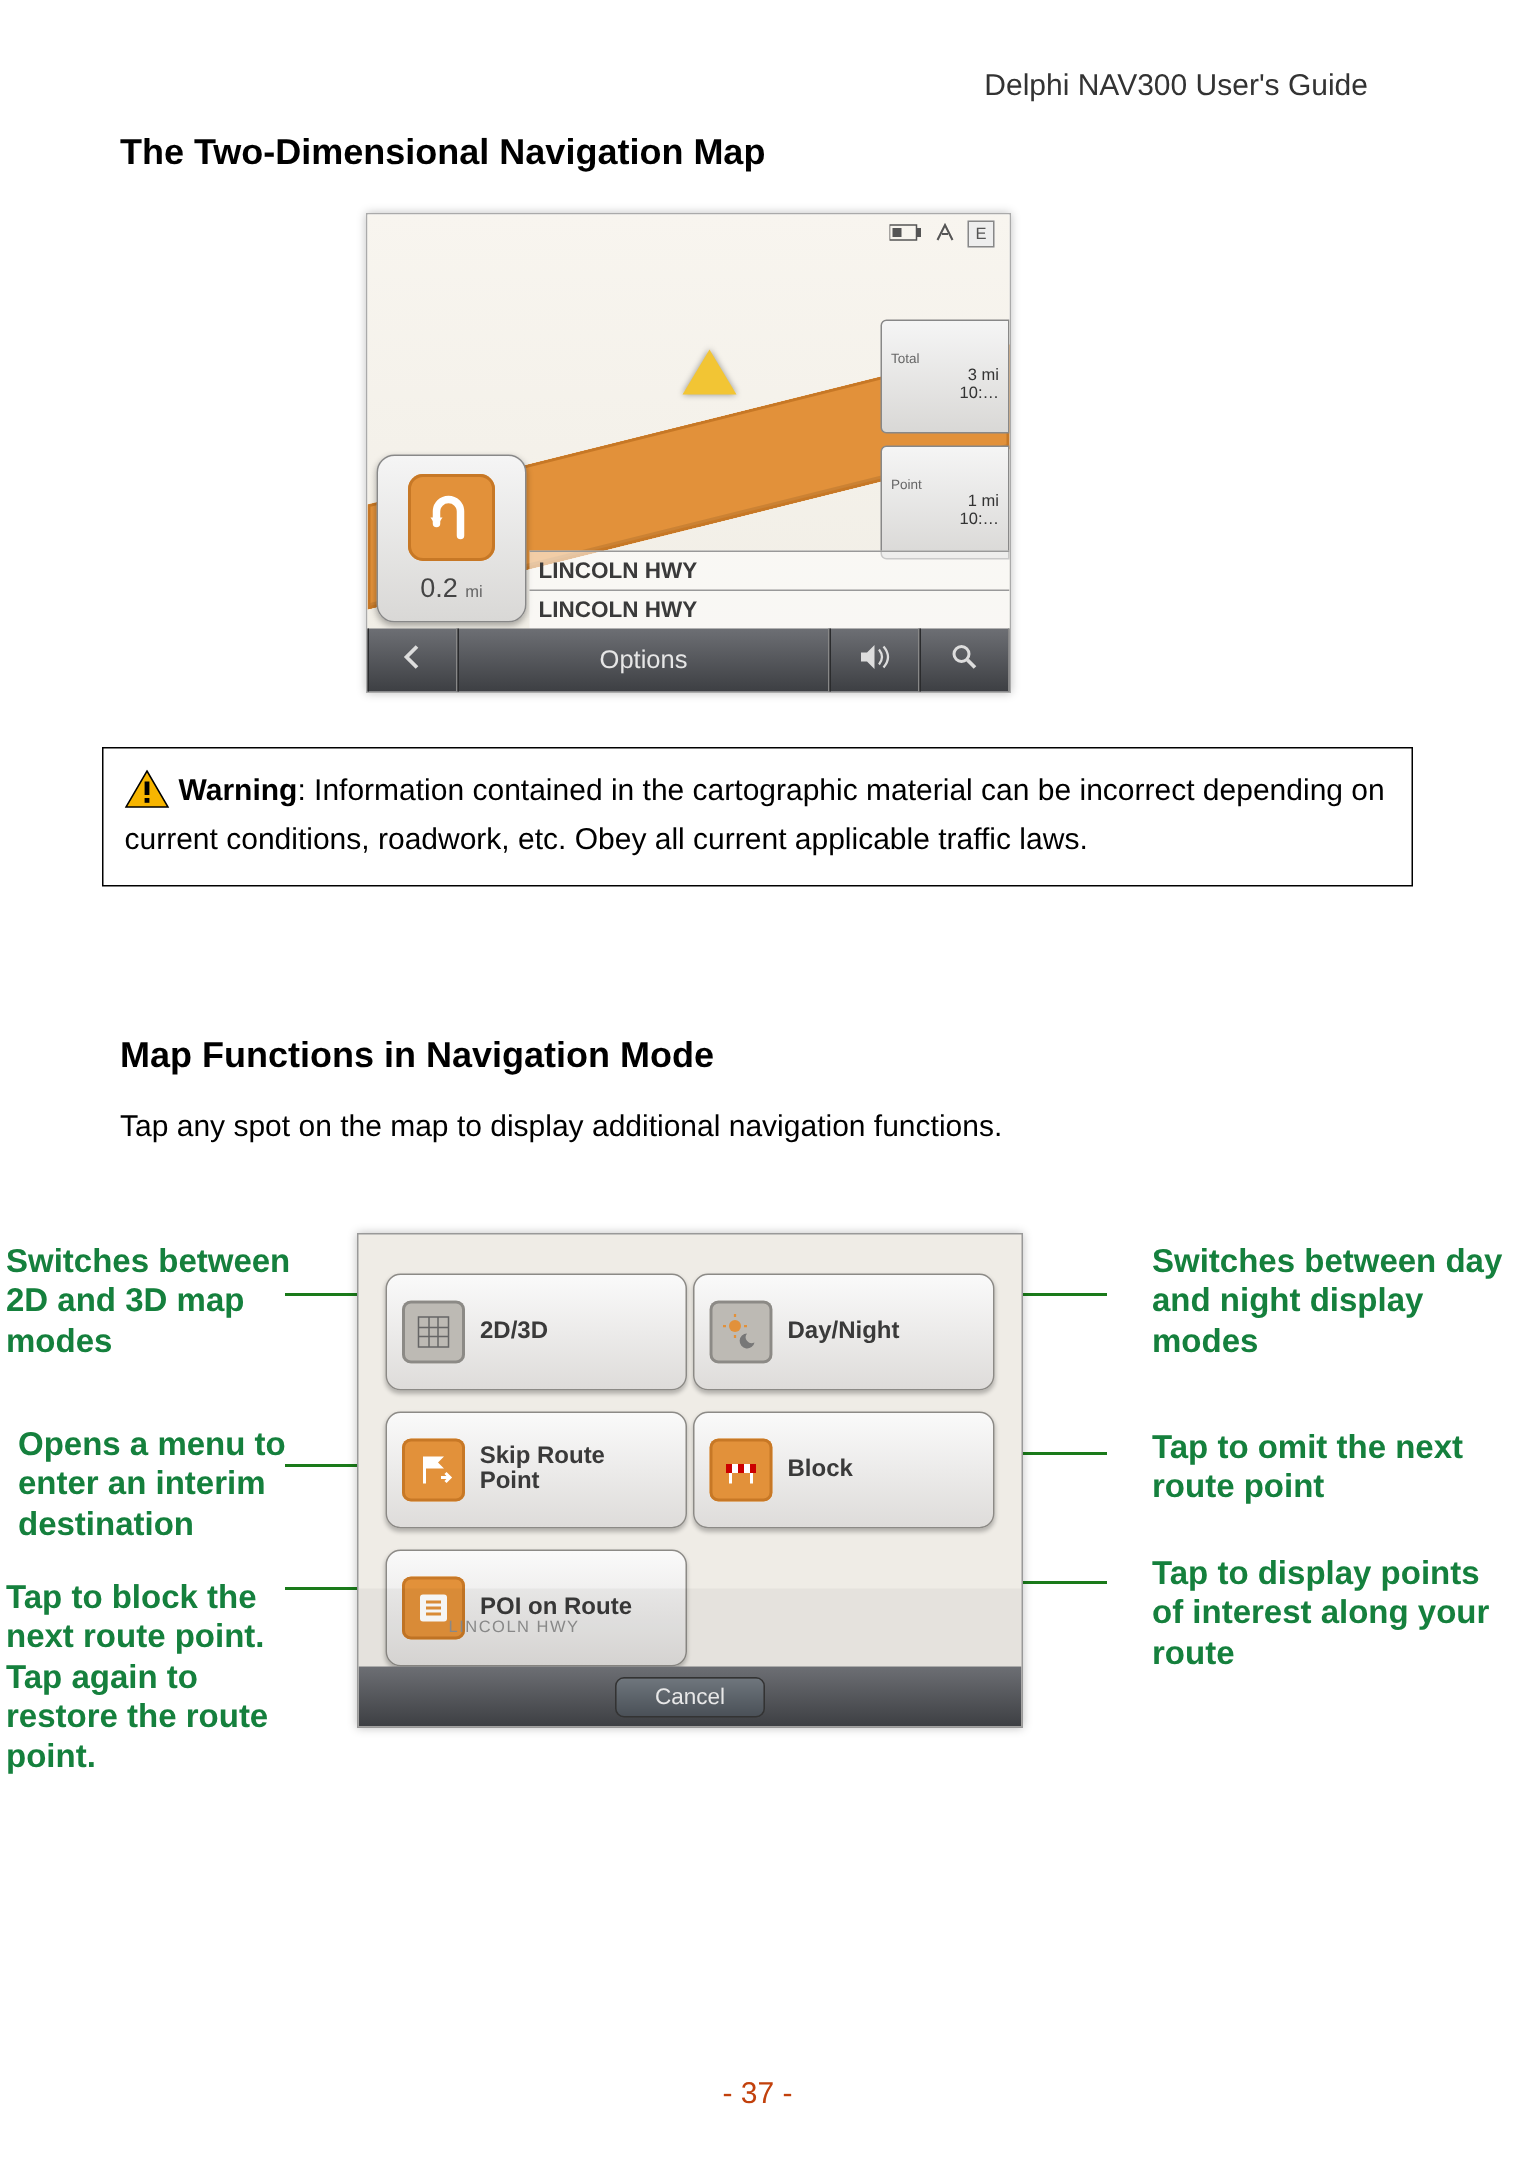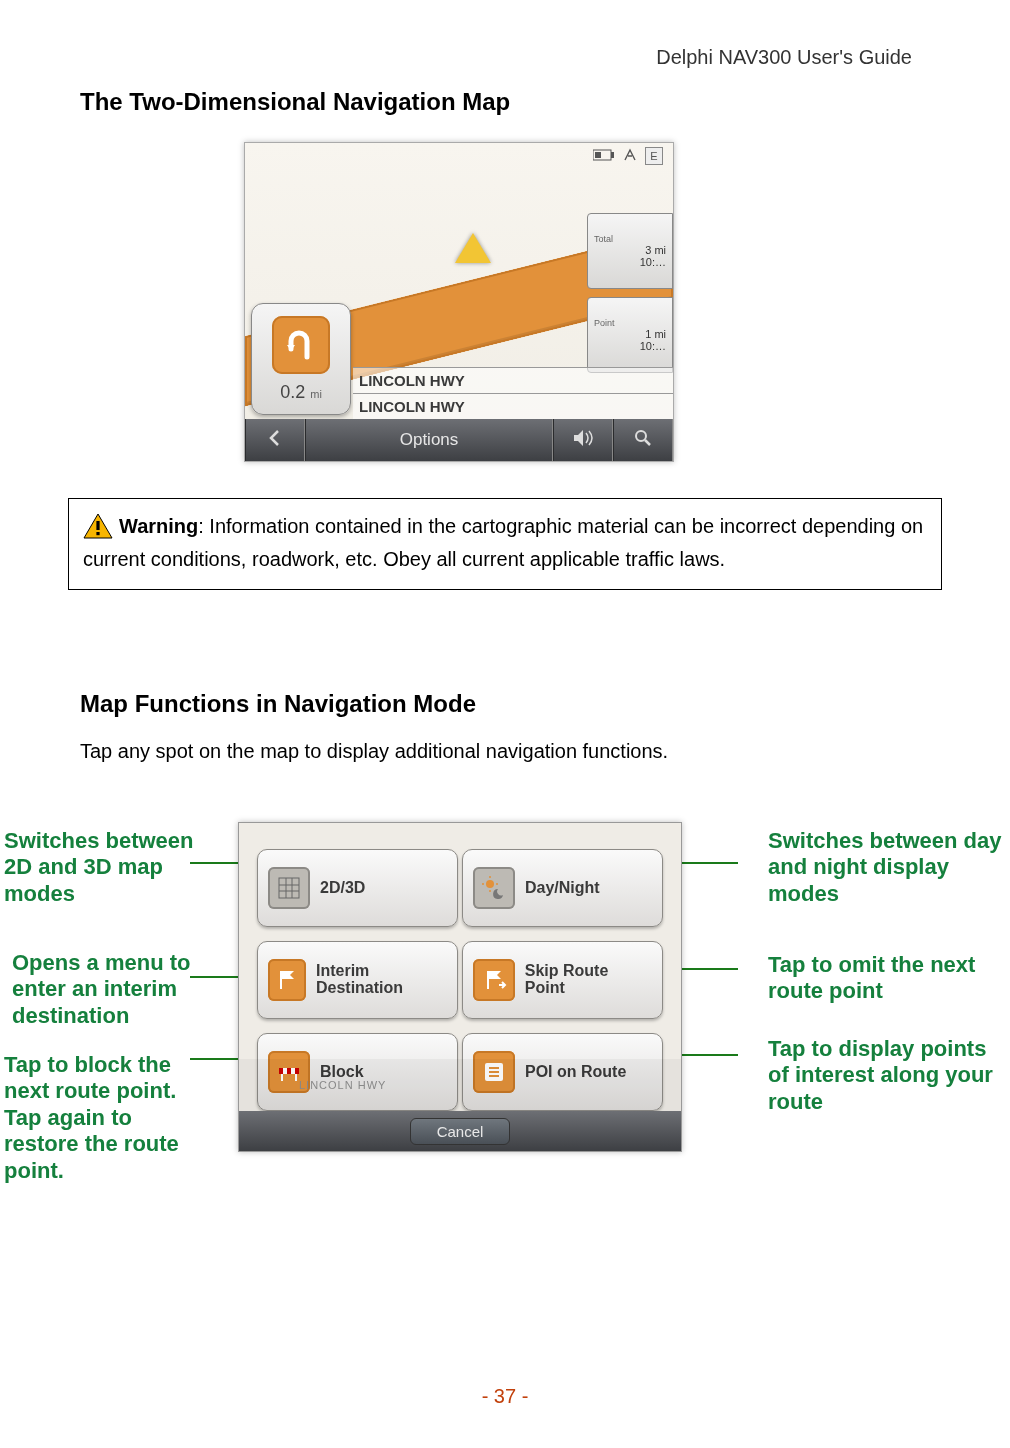--- a/index.html
+++ b/index.html
@@ -413,29 +413,20 @@
                 <path d="M22 20 a5 5 0 1 1 -5 -6 a4 4 0 0 0 5 6 z" fill="#777"></path>
               </svg>
           </div>
           <span>Day/Night</span>
         </div>
         <div class="fn-btn">
           <div class="fn-icon">
             <svg width="26" height="26" viewBox="0 0 26 26">
                 <rect x="6" y="4" width="2" height="18" fill="#fff"></rect>
                 <path d="M8 4 h12 l-4 4 l4 4 h-12 z" fill="#fff"></path>
-              </svg>
-          </div>
-          <span style="line-height:1.05">Interim Destination</span>
-        </div>
-        <div class="fn-btn">
-          <div class="fn-icon">
-            <svg width="26" height="26" viewBox="0 0 26 26">
-                <rect x="6" y="4" width="2" height="18" fill="#fff"></rect>
-                <path d="M8 4 h12 l-4 4 l4 4 h-12 z" fill="#fff"></path>
                 <path d="M18 18 l6 0 M21 15 l3 3 l-3 3" stroke="#fff" stroke-width="2" fill="none"></path>
               </svg>
           </div>
           <span style="line-height:1.05">Skip Route Point</span>
         </div>
         <div class="fn-btn">
           <div class="fn-icon">
             <svg width="26" height="26" viewBox="0 0 26 26">
                 <rect x="3" y="9" width="20" height="6" fill="#fff"></rect>
                 <rect x="3" y="9" width="4" height="6" fill="#c00"></rect>

